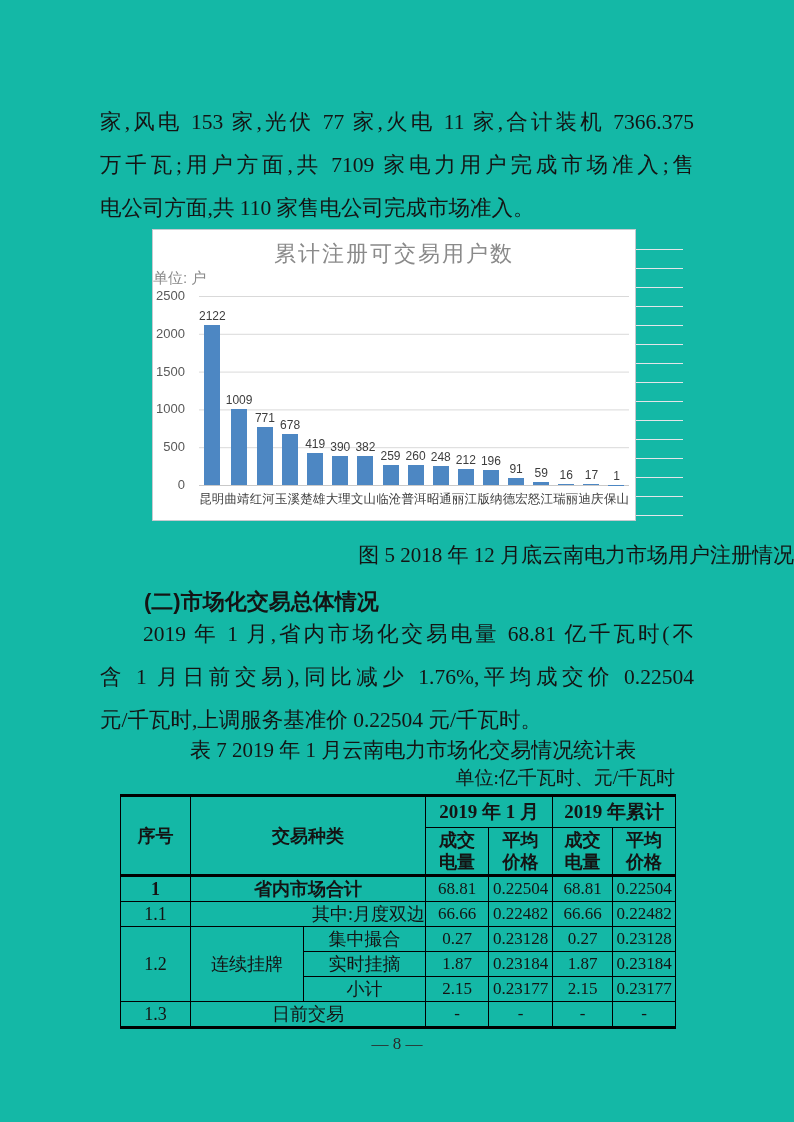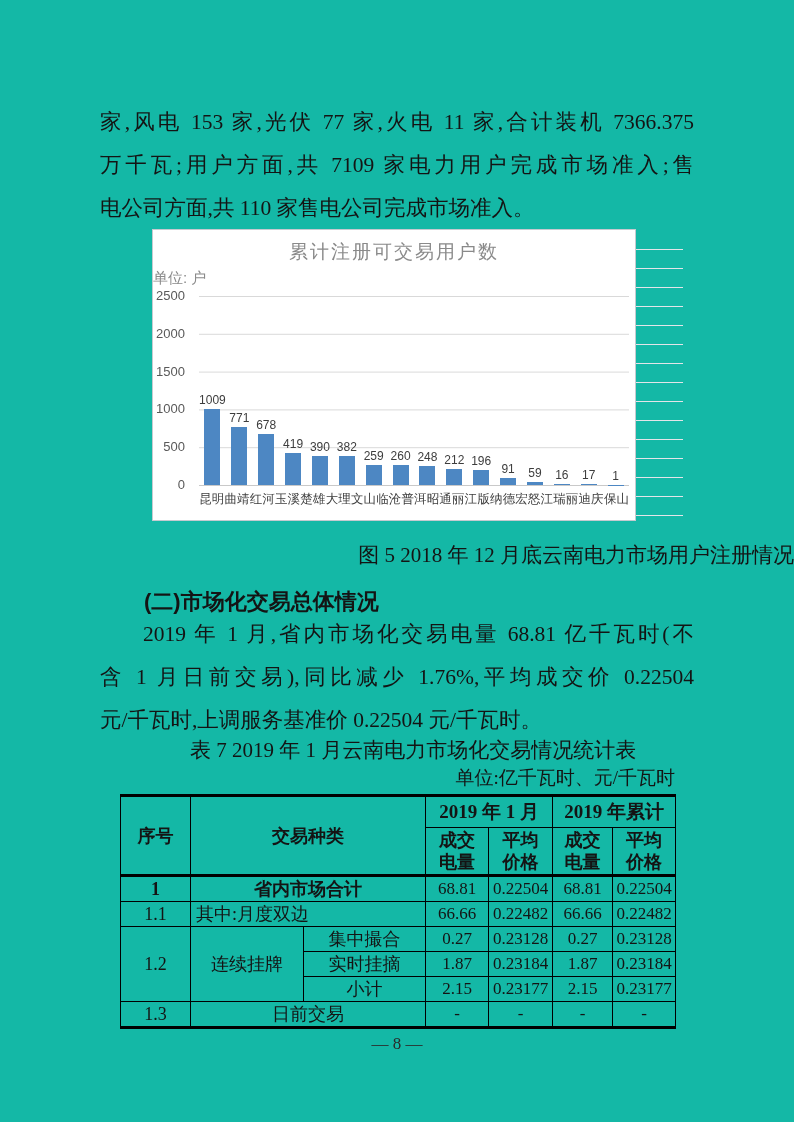--- a/index.html
+++ b/index.html
@@ -17,21 +17,21 @@
   .tline.jfull { white-space:normal; text-align:justify; text-align-last:justify; }
   .tline.indent { text-indent:43px; }
 
   
   .chart-area { position:absolute; left:152px; top:229px; width:531px; height:292px; }
   .chart-box {
     position:absolute; left:0; top:0; width:482px; height:290px;
     border:1px solid #c6cad0; background:#ffffff;
     font-family:"Liberation Sans","DejaVu Sans",sans-serif;
   }
-  .chart-title { position:absolute; top:9px; left:0; width:100%; text-align:center; font-size:19px; letter-spacing:2px; }
+  .chart-title { position:absolute; top:9px; left:0; width:100%; text-align:center; font-size:22px; letter-spacing:2px; }
   .chart-subtitle { position:absolute; top:39px; left:0; width:100%; font-size:15px; }
   .plot {
     position:absolute; left:46px; top:66px; width:430px; height:189px;
     background-image:linear-gradient(#d9d9d9 1px, transparent 1px);
     background-size:100% 37.8px;
     border-bottom:1px solid #c9c9c9;
   }
   .bars { position:absolute; left:0; top:0; width:100%; height:100%; display:flex; align-items:flex-end; }
   .bar-slot { flex:1 1 0; display:flex; flex-direction:column; justify-content:flex-end; align-items:center; height:100%; }
   .bar-val { font-size:12px; color:#3d3d3d; margin-bottom:3px; white-space:nowrap; line-height:12px; }
@@ -60,21 +60,21 @@
   }
   .stat th, .stat td { border:1px solid #000; text-align:center; vertical-align:middle; padding:0; }
   .stat thead th { font-weight:bold; }
   .stat thead { border-bottom:3px solid #000; }
   .stat .grp { font-size:19px; height:30px; white-space:nowrap; }
   .stat .pre { white-space:pre-line; line-height:22px; height:46px; }
   .stat tbody tr { height:24px; }
   .stat tbody td { font-size:18px; }
   .stat td.num { font-size:17px; }
   .stat td.b { font-weight:bold; }
-  .stat td.left { text-align:left; padding-left:5px; }
+  .stat td.left { text-align:right; padding-left:5px; }
 
   .footer { position:absolute; top:1034px; left:0; width:794px; text-align:center; font-size:17px; color:#2a2a2a; }
 </style>
 </head>
 <body>
 
 <div class="page">
 
   <div class="para p1">
       <div class="tline jfull">家,风电 153 家,光伏 77 家,火电 11 家,合计装机 7366.375</div>
@@ -89,20 +89,24 @@
       <div class="ylabels">
           <div class="ylabel" style="top: 181px;">0</div>
           <div class="ylabel" style="top: 143.2px;">500</div>
           <div class="ylabel" style="top: 105.4px;">1000</div>
           <div class="ylabel" style="top: 67.6px;">1500</div>
           <div class="ylabel" style="top: 29.8px;">2000</div>
           <div class="ylabel" style="top: -8px;">2500</div>
         </div>
       <div class="plot">
         <div class="bars">
+            <div class="bar-slot">
+              <div class="bar-val">2122</div>
+              <div class="bar" style="height: 160.4px; background: rgb(77, 135, 195);"></div>
+            </div>
             <div class="bar-slot">
               <div class="bar-val">1009</div>
               <div class="bar" style="height: 76.3px; background: rgb(77, 135, 195);"></div>
             </div>
             <div class="bar-slot">
               <div class="bar-val">771</div>
               <div class="bar" style="height: 58.3px; background: rgb(77, 135, 195);"></div>
             </div>
             <div class="bar-slot">
               <div class="bar-val">678</div>

